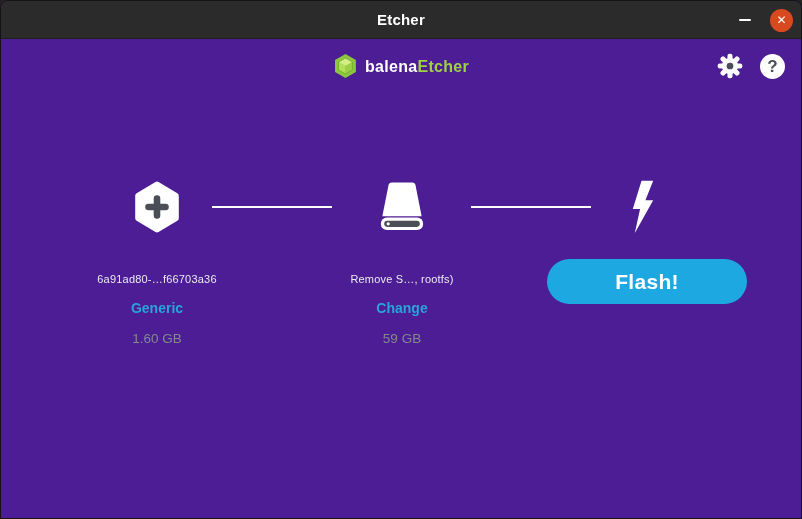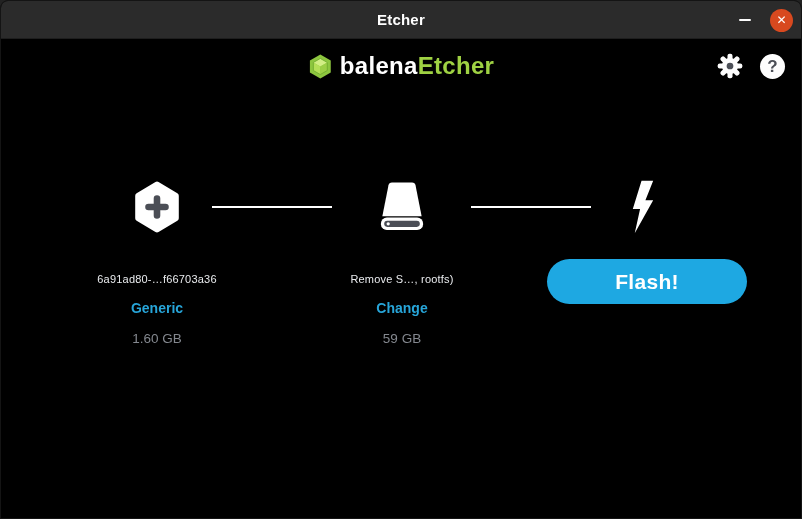--- a/index.html
+++ b/index.html
@@ -2,21 +2,21 @@
 <html><head>
 <meta charset="utf-8">
 <style>
   * { margin: 0; padding: 0; box-sizing: border-box; }
   html, body { width: 802px; height: 519px; background: #222; }
   body { font-family: "Liberation Sans", "DejaVu Sans", sans-serif; }
 
   .window {
     position: relative;
     width: 802px; height: 519px;
-    background: #000000;
+    background: #4c1d95;
     border: 1px solid #141414;
     border-radius: 8px 8px 0 0;
     overflow: hidden;
   }
 
   
   .titlebar {
     position: absolute; top: 0; left: 0; right: 0; height: 38px;
     background: #2b2b2b;
     border-bottom: 1px solid #1e1e1e;
@@ -43,21 +43,21 @@
   }
 
   
   .app-header {
     position: absolute; top: 39px; left: 0; right: 0; height: 52px;
   }
   .brand {
     position: absolute; left: 50%; top: 50%; transform: translate(-50%, -50%);
     display: flex; align-items: center; gap: 7px;
   }
-  .brand-text { font-size: 24px; font-weight: bold; letter-spacing: .3px; }
+  .brand-text { font-size: 16px; font-weight: bold; letter-spacing: .3px; }
   .brand-prefix { color: #ffffff; }
   .brand-suffix { color: #9fd243; }
   .header-actions {
     position: absolute; right: 16px; top: 0; height: 52px;
     display: flex; align-items: center; gap: 16px;
   }
   .icon-btn { cursor: pointer; display: flex; align-items: center; justify-content: center; }
   .help-circle {
     width: 25px; height: 25px; border-radius: 50%;
     background: #fdfdfd; color: #4b4e56;

